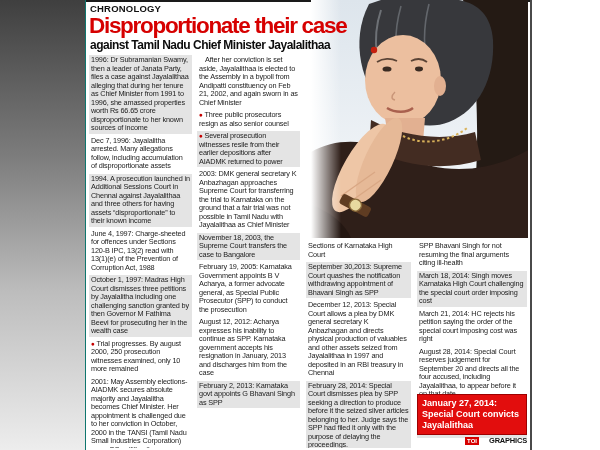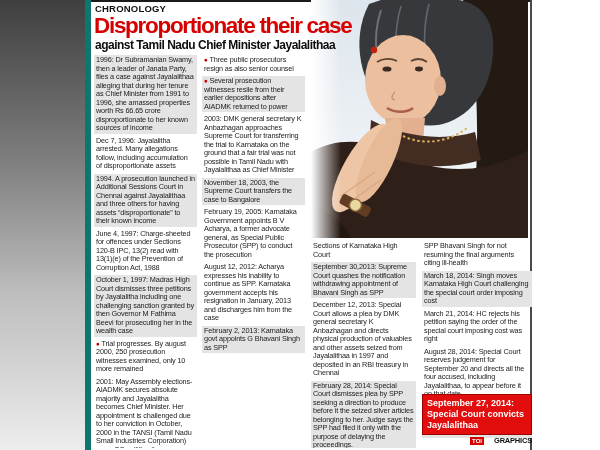--- a/index.html
+++ b/index.html
@@ -2,21 +2,21 @@
 <html style="--title-red: #d60000; --highlight-bg: #e4e4e4; --verdict-red: #e20d0d;"><head>
 <meta charset="utf-8">
 <style>
   html,body{margin:0;padding:0;}
   body{width:600px;height:450px;overflow:hidden;background:#fff;
        font-family:"Liberation Sans",sans-serif;-webkit-font-smoothing:antialiased;}
   .page{position:relative;width:600px;height:450px;overflow:hidden;background:#fff;}
   .bg-left{position:absolute;left:0;top:0;width:85px;height:450px;
            background:linear-gradient(180deg,#3f3f3f 0%,#7d7d7d 35%,#bdbdbd 65%,#ededed 100%);}
   .card{position:absolute;left:85px;top:0;width:447px;height:450px;background:#fff;
-        border-left:6px solid #0f766e;border-right:2px solid #4a4a4a;box-sizing:border-box;}
+        border-left:1px solid #0f766e;border-right:2px solid #4a4a4a;box-sizing:border-box;}
   .card-topbar{position:absolute;left:0;top:0;width:100%;height:2px;background:#1a1a1a;}
   .photo{position:absolute;right:2px;top:0;width:217px;height:238px;overflow:hidden;}
   .header{position:absolute;left:3px;top:3px;width:350px;z-index:3;}
   .kicker{font-size:9.5px;font-weight:bold;color:#111;letter-spacing:.2px;margin:0 0 1px 1px;}
   .title{font-size:22.5px;font-weight:bold;color:var(--title-red,#d60000);
          letter-spacing:-1.3px;line-height:1;margin:0;}
   .subtitle{font-size:12px;font-weight:bold;color:#0d0d0d;letter-spacing:-.5px;
             line-height:1.05;margin:1px 0 0 1px;}
   .col{position:absolute;overflow:hidden;}
   .col-1{left:3px;top:55px;width:103px;height:393px;}
@@ -109,20 +109,21 @@
     <div class="col col-1">
         <p class="para shaded">1996: Dr Subramanian Swamy, then a leader of Janata Party, files a case against Jayalalithaa alleging that during her tenure as Chief Minister from 1991 to 1996, she amassed properties worth Rs 66.65 crore disproportionate to her known sources of income</p>
         <p class="para">Dec 7, 1996: Jayalalitha arrested. Many allegations follow, including accumulation of disproportionate assets</p>
         <p class="para shaded">1994. A prosecution launched in Additional Sessions Court in Chennai against Jayalalithaa and three others for having assets “disproportionate” to their known income</p>
         <p class="para">June 4, 1997: Charge-sheeted for offences under Sections 120-B IPC, 13(2) read with 13(1)(e) of the Prevention of Corruption Act, 1988</p>
         <p class="para shaded">October 1, 1997: Madras High Court dismisses three petitions by Jayalalitha including one challenging sanction granted by then Governor M Fathima Beevi for prosecuting her in the wealth case</p>
         <p class="para"><span class="bullet">● </span>Trial progresses. By august 2000, 250 prosecution witnesses examined, only 10 more remained</p>
         <p class="para">2001: May Assembly elections-AIADMK secures absolute majority and Jayalalitha becomes Chief Minister. Her appointment is challenged due to her conviction in October, 2000 in the TANSI (Tamil Nadu Small Industries Corporation) case. SC nullifies the appointment September 21, 2001, Jayalalithaa</p>
       </div>
     <div class="col col-2">
+        <p class="para indent">After her conviction is set aside, Jayalalithaa is elected to the Assembly in a bypoll from Andipatti constituency on Feb 21, 2002, and again sworn in as Chief Minister</p>
         <p class="para"><span class="bullet">● </span>Three public prosecutors resign as also senior counsel</p>
         <p class="para shaded"><span class="bullet">● </span>Several prosecution witnesses resile from their earlier depositions after AIADMK returned to power</p>
         <p class="para">2003: DMK general secretary K Anbazhagan approaches Supreme Court for transferring the trial to Karnataka on the ground that a fair trial was not possible in Tamil Nadu with Jayalalithaa as Chief Minister</p>
         <p class="para shaded">November 18, 2003, the Supreme Court transfers the case to Bangalore</p>
         <p class="para">February 19, 2005: Karnataka Government appoints B V Acharya, a former advocate general, as Special Public Prosecutor (SPP) to conduct the prosecution</p>
         <p class="para">August 12, 2012: Acharya expresses his inability to continue as SPP. Karnataka government accepts his resignation in January, 2013 and discharges him from the case</p>
         <p class="para shaded">February 2, 2013: Karnataka govt appoints G Bhavani Singh as SPP</p>
       </div>
     <div class="col col-3">
         <p class="para">Sections of Karnataka High Court</p>
@@ -134,20 +135,20 @@
     <div class="col col-4">
 
     <p class="para">SPP Bhavani Singh for not resuming the final arguments citing ill-health</p>
         <p class="para shaded">March 18, 2014: Singh moves Karnataka High Court challenging the special court order imposing cost</p>
         <p class="para">March 21, 2014: HC rejects his petition saying the order of the special court imposing cost was right</p>
         <p class="para">August 28, 2014: Special Court reserves judgement for September 20 and directs all the four accused, including Jayalalithaa, to appear before it on that date</p>
         <p class="para shaded">September 16, 2014: Special Court defers by a week to September 27 pronouncement of its verdict</p>
       </div>
 
     <div class="col" style="left:331px;top:392px;width:110px;height:56px;">
-      <div class="verdict-box">September 27, 2014: Special Court convicts Jayalalithaa</div>
+      <div class="verdict-box">January 27, 2014: Special Court convicts Jayalalithaa</div>
       <div class="credit">
         <span class="credit-badge">TOI</span>
         <span class="credit-label">GRAPHICS</span>
       </div>
     </div>
   </div>
 </div>
 
 </body></html>

